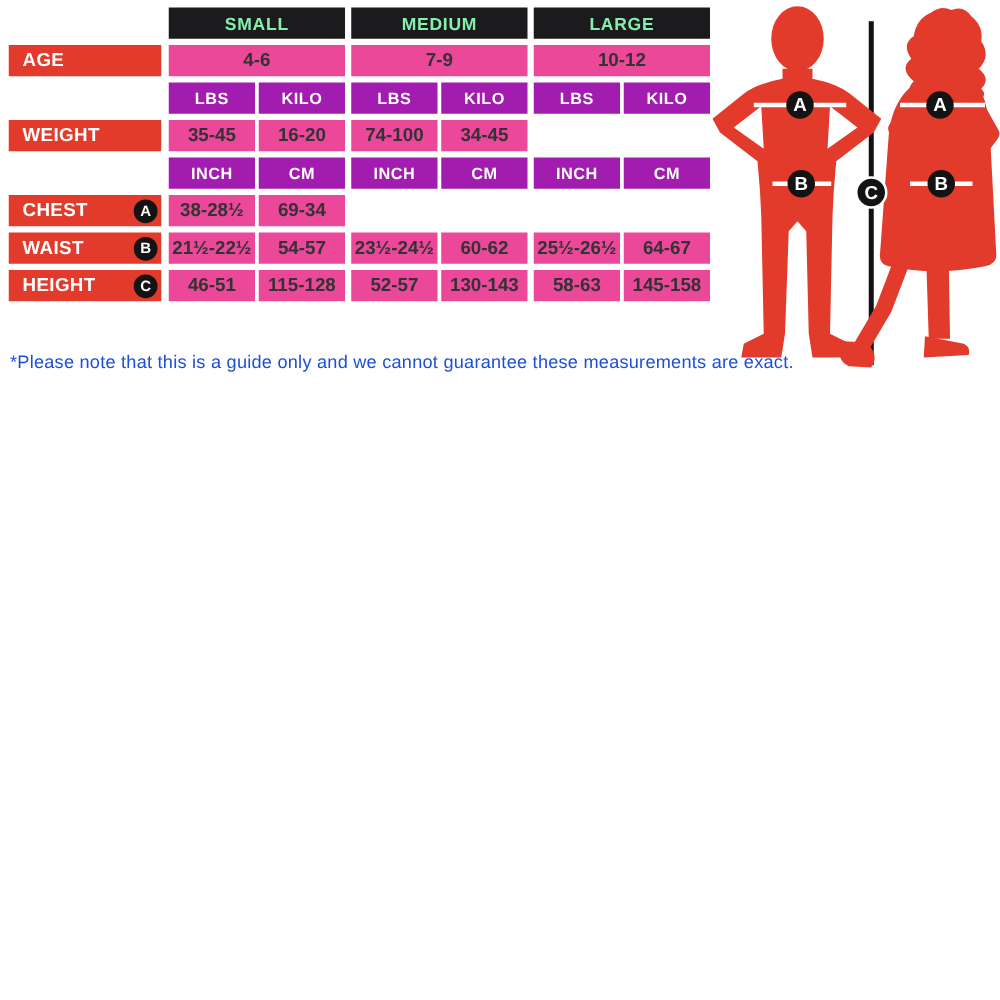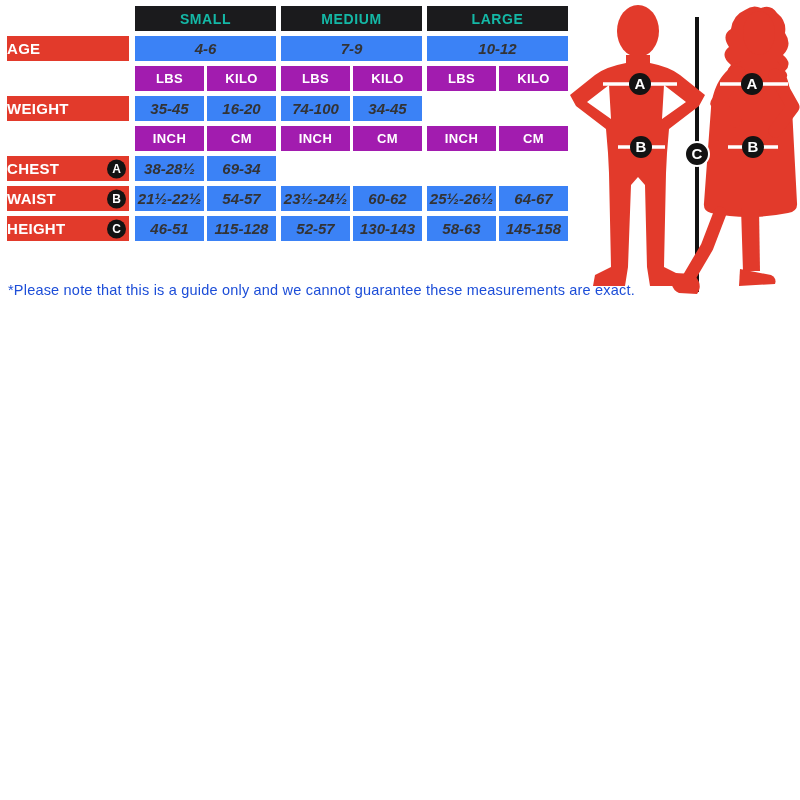--- a/index.html
+++ b/index.html
@@ -2,30 +2,30 @@
 <html><head>
 <meta charset="utf-8">
 <style>
   html,body{margin:0;padding:0;background:#fff;}
   .screen{position:relative;width:800px;height:800px;background:#ffffff;overflow:hidden;
           font-family:"Liberation Sans",sans-serif;}
   .chart{position:absolute;left:7px;top:6px;}
   .row{display:flex;align-items:stretch;height:25px;margin-bottom:5px;}
   .label-slot{width:122px;margin-right:6px;position:relative;flex:none;}
   .red-label{background:#e23a2b;color:#fff;font-weight:bold;font-size:15px;height:100%;
-             display:flex;align-items:center;padding-left:0;letter-spacing:.3px;box-sizing:border-box;}
+             display:flex;align-items:center;padding-left:11px;letter-spacing:.3px;box-sizing:border-box;}
   .badge{position:absolute;right:3px;top:50%;transform:translateY(-50%);width:19px;height:19px;
          border-radius:50%;background:#131313;color:#fff;font-weight:bold;font-size:12px;
          display:flex;align-items:center;justify-content:center;}
   .group{display:flex;width:141px;margin-right:5px;flex:none;}
   .group:last-child{margin-right:0;}
   .cell{flex:1;display:flex;align-items:center;justify-content:center;font-weight:bold;}
   .cell + .cell{margin-left:3px;}
-  .size-cell{background:#1b1b1d;color:#14b8a6;font-size:14px;letter-spacing:.6px;}
-  .gray{background:#3b82f6;color:#333335;font-size:15px;font-style:italic;}
+  .size-cell{background:#1b1b1d;color:#86efac;font-size:14px;letter-spacing:.6px;}
+  .gray{background:#ec4899;color:#333335;font-size:15px;}
   .unit{background:#a21caf;color:#fff;font-size:13px;letter-spacing:.4px;}
   .footnote{position:absolute;left:8px;top:282px;font-size:14.5px;color:#1d4ed8;letter-spacing:.2px;}
   svg.figures{position:absolute;left:563px;top:3px;}
   .mline{stroke:#ffffff;stroke-width:3.5;}
   .mcirc{fill:#131313;}
   .mletter{fill:#ffffff;font-family:"Liberation Sans",sans-serif;font-weight:bold;font-size:15px;text-anchor:middle;}
 </style>
 </head>
 <body>
 

